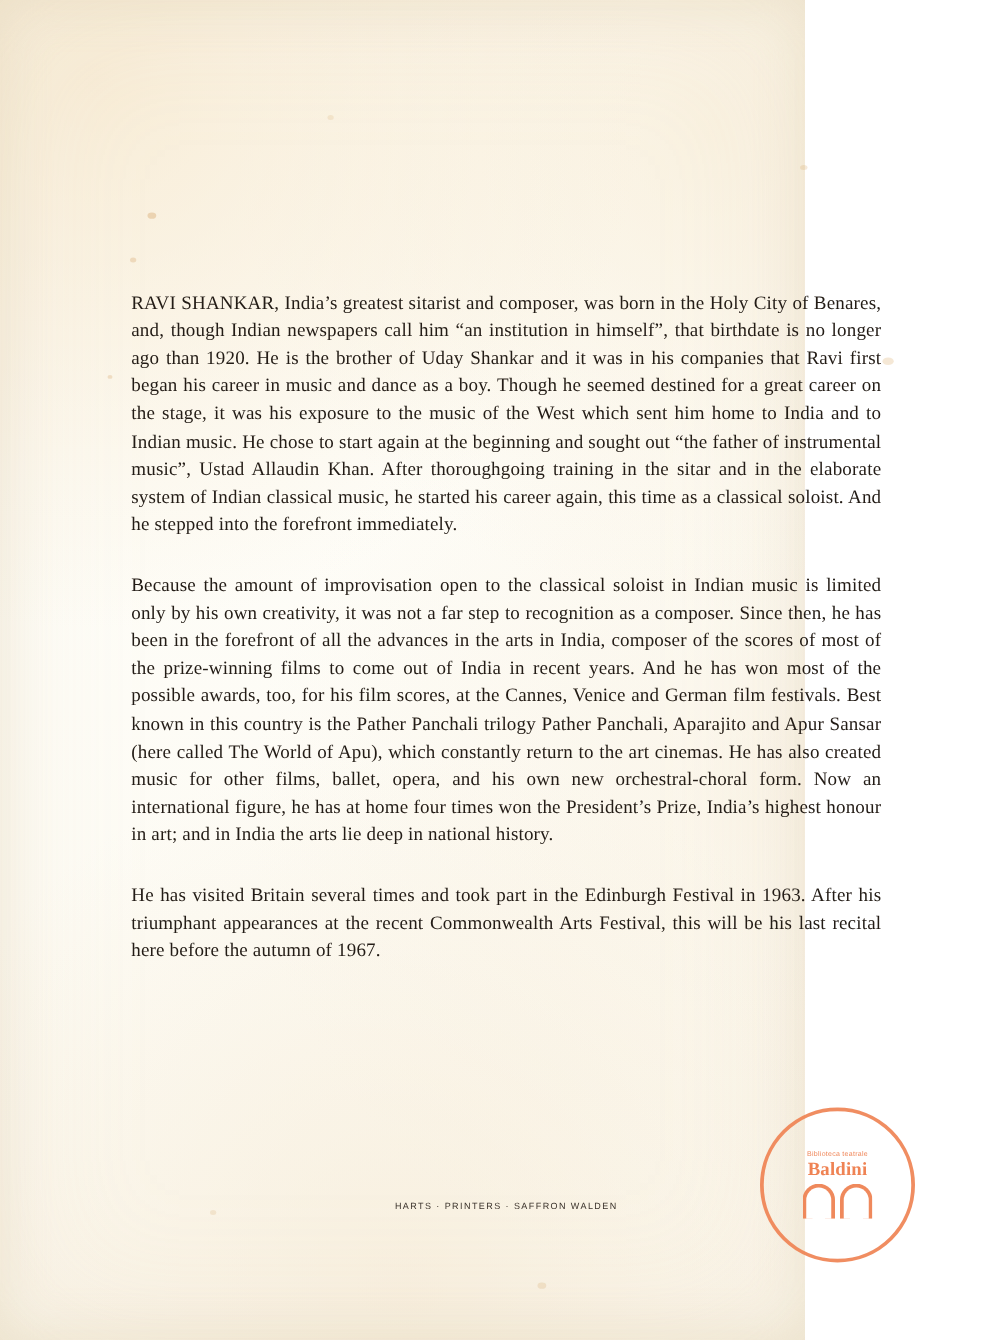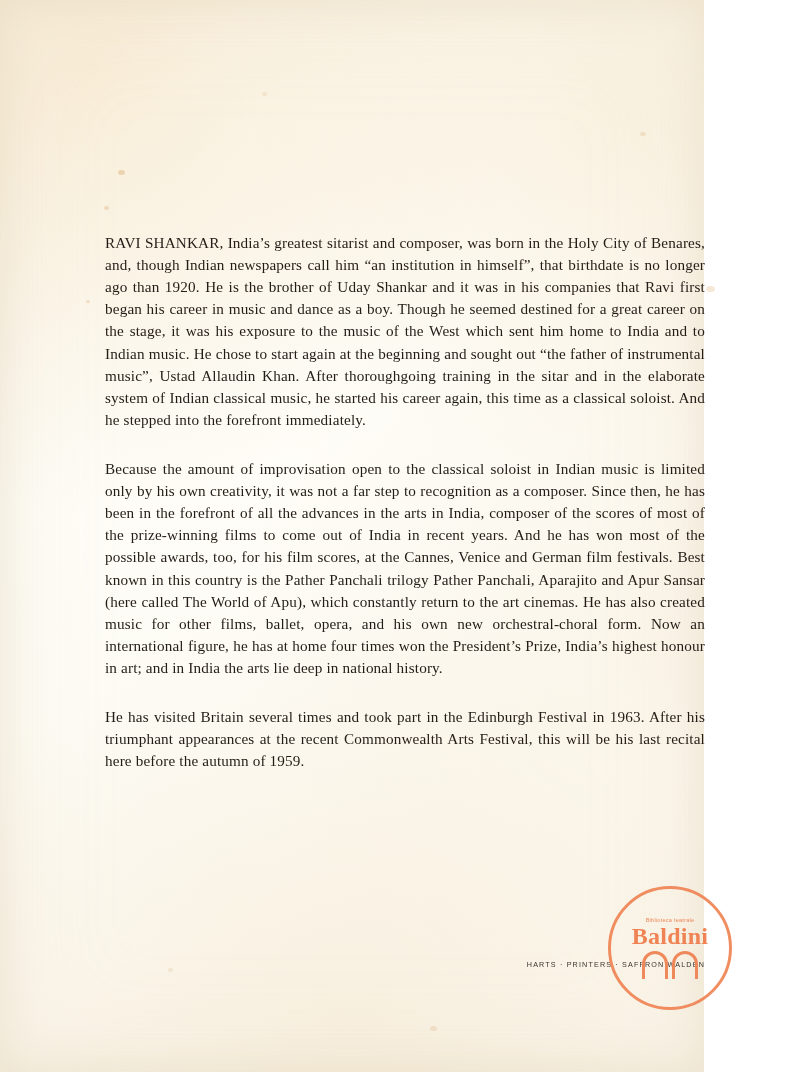--- a/index.html
+++ b/index.html
@@ -9,21 +9,21 @@
   body {
     width: 800px;
     height: 1072px;
     background: #ffffff;
     font-family: "Liberation Serif", serif;
     overflow: hidden;
   }
 
   .page {
     position: relative;
-    width: 704px;
+    width: 644px;
     height: 1072px;
     background:
       radial-gradient(circle at 12% 6%, rgba(246,232,206,0.75) 0%, rgba(246,232,206,0) 38%),
       radial-gradient(circle at 88% 10%, rgba(247,236,214,0.65) 0%, rgba(247,236,214,0) 34%),
       radial-gradient(circle at 50% 96%, rgba(245,233,211,0.55) 0%, rgba(245,233,211,0) 40%),
       radial-gradient(circle at 92% 60%, rgba(248,239,222,0.5) 0%, rgba(248,239,222,0) 45%),
       linear-gradient(180deg, #fdfaf2 0%, #fefdf8 35%, #fdfbf4 70%, #fbf7ed 100%);
   }
 
   
@@ -56,21 +56,21 @@
     margin: 0 0 27px 0;
     letter-spacing: 0.01em;
   }
   .para:last-child { margin-bottom: 0; }
 
   .imprint {
     position: absolute;
     left: 0;
     top: 728px;
     width: 600px;
-    text-align: right;
+    text-align: center;
     font-family: "Liberation Sans", sans-serif;
     font-size: 7.2px;
     letter-spacing: 0.16em;
     color: #3a322b;
   }
 
   
   .stamp {
     position: absolute;
     left: 608px;
@@ -100,21 +100,21 @@
     letter-spacing: 0.04em;
     color: #ef8354;
     line-height: 1.25;
     text-align: center;
     margin-bottom: 1px;
     opacity: 0.95;
   }
   .stamp-name {
     font-family: "Liberation Serif", serif;
     font-weight: bold;
-    font-size: 24px;
+    font-size: 15px;
     color: #ef8354;
     letter-spacing: 0.01em;
     line-height: 1;
     margin-bottom: 3px;
   }
   .stamp-books {
     width: 56px;
     height: 28px;
     position: relative;
   }
@@ -148,21 +148,21 @@
   <div class="speck" style="left:640px;top:132px;width:6px;height:4px;background:rgba(219,175,118,0.28);"></div>
   <div class="speck" style="left:706px;top:286px;width:9px;height:6px;background:rgba(221,178,120,0.30);"></div>
   <div class="speck" style="left:262px;top:92px;width:5px;height:4px;background:rgba(219,176,118,0.22);"></div>
   <div class="speck" style="left:430px;top:1026px;width:7px;height:5px;background:rgba(216,172,112,0.25);"></div>
   <div class="speck" style="left:168px;top:968px;width:5px;height:4px;background:rgba(216,172,112,0.22);"></div>
 
   <div class="content">
 
     <p class="para">RAVI SHANKAR, India’s greatest sitarist and composer, was born in the Holy City of Benares, and, though Indian newspapers call him “an institution in himself”, that birthdate is no longer ago than 1920. He is the brother of Uday Shankar and it was in his companies that Ravi first began his career in music and dance as a boy. Though he seemed destined for a great career on the stage, it was his exposure to the music of the West which sent him home to India and to Indian music. He chose to start again at the beginning and sought out “the father of instrumental music”, Ustad Allaudin Khan. After thoroughgoing training in the sitar and in the elaborate system of Indian classical music, he started his career again, this time as a classical soloist. And he stepped into the forefront immediately.</p>
     <p class="para">Because the amount of improvisation open to the classical soloist in Indian music is limited only by his own creativity, it was not a far step to recognition as a composer. Since then, he has been in the forefront of all the advances in the arts in India, composer of the scores of most of the prize-winning films to come out of India in recent years. And he has won most of the possible awards, too, for his film scores, at the Cannes, Venice and German film festivals. Best known in this country is the <b>Pather Panchali</b> trilogy <b>Pather Panchali, Aparajito</b> and <b>Apur Sansar</b> (here called <b>The World of Apu</b>), which constantly return to the art cinemas. He has also created music for other films, ballet, opera, and his own new orchestral-choral form. Now an international figure, he has at home four times won the President’s Prize, India’s highest honour in art; and in India the arts lie deep in national history.</p>
-    <p class="para">He has visited Britain several times and took part in the Edinburgh Festival in 1963. After his triumphant appearances at the recent Commonwealth Arts Festival, this will be his last recital here before the autumn of 1959.</p>
+    <p class="para">He has visited Britain several times and took part in the Edinburgh Festival in 1963. After his triumphant appearances at the recent Commonwealth Arts Festival, this will be his last recital here before the autumn of 1967.</p>
 
     <div class="imprint">HARTS · PRINTERS · SAFFRON WALDEN</div>
   </div>
 
   <div class="stamp">
     <div class="stamp-ring"></div>
     <div class="stamp-inner">
       <div class="stamp-top">Biblioteca
 teatrale</div>
       <div class="stamp-name">Baldini</div>

